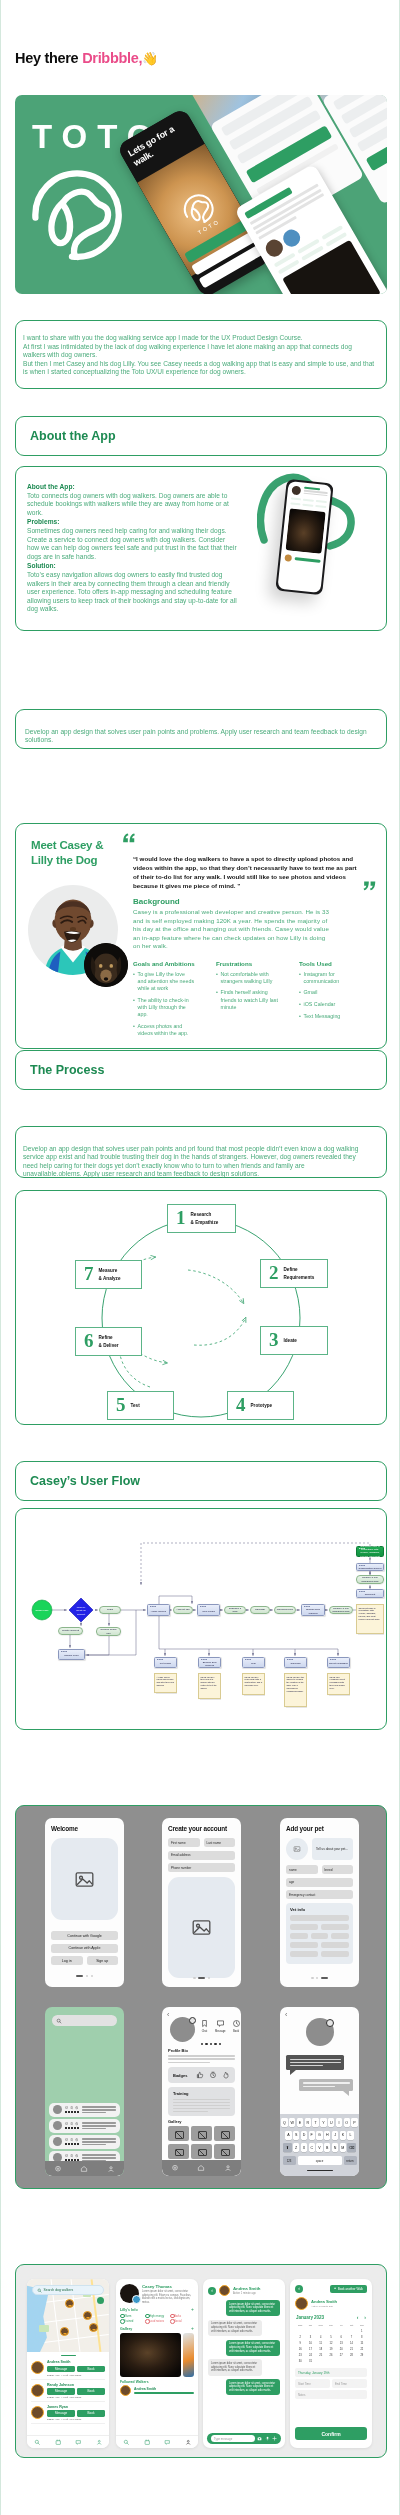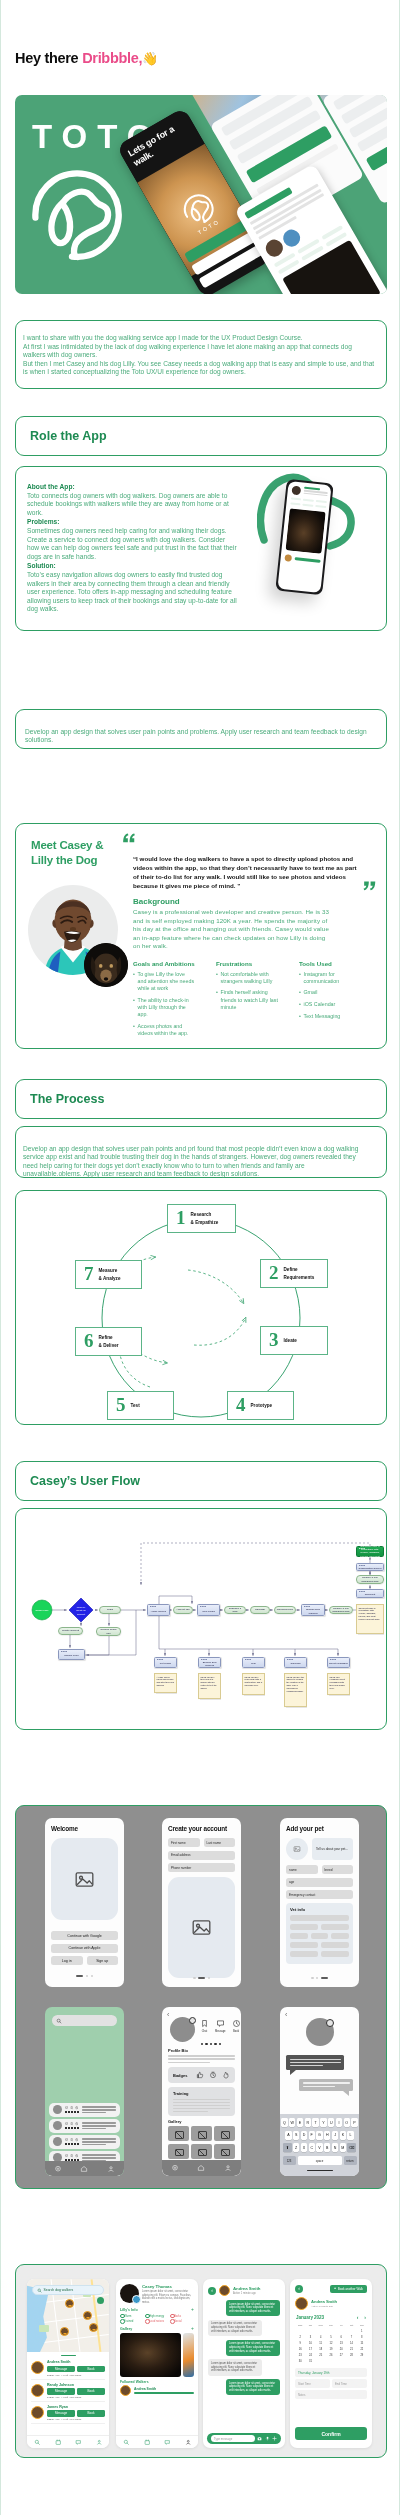--- a/index.html
+++ b/index.html
@@ -418,21 +418,21 @@
   </div>
 </div>
 
 <div class="frame intro-box">
   <p class="para">I want to share with you the dog walking service app I made for the UX Product Design Course.</p>
   <p class="para">At first I was intimidated by the lack of dog walking experience I have let alone making an app that connects dog walkers with dog owners.</p>
   <p class="para">But then I met Casey and his dog Lilly. You see Casey needs a dog walking app that is easy and simple to use, and that is when I started conceptualizing the Toto UX/UI experience for dog owners.</p>
 </div>
 
 <div class="frame hdr" style="top:416px;height:40px">
-  <span class="sect-title">Role the App</span>
+  <span class="sect-title">About the App</span>
 </div>
 <div class="frame" style="top:466px;height:165px">
   <div class="about-txt">
     <p class="para"><b class="bh">About the App:</b><br><span>Toto connects dog owners with dog walkers. Dog owners are able to schedule bookings with walkers while they are away from home or at work.</span></p>
     <p class="para"><b class="bh">Problems:</b><br><span>Sometimes dog owners need help caring for and walking their dogs. Create a service to connect dog owners with dog walkers. Consider how we can help dog owners feel safe and put trust in the fact that their dogs are in safe hands.</span></p>
     <p class="para"><b class="bh">Solution:</b><br><span>Toto’s easy navigation allows dog owners to easily find trusted dog walkers in their area by connecting them through a clean and friendly user experience. Toto offers in-app messaging and scheduling feature allowing users to keep track of their bookings and stay up-to-date for all dog walks.</span></p>
   </div>
   <div class="about-art">
     <svg class="about-swoosh" viewBox="0 0 100 98">
       <path d="M7 73 C-1 52 5 22 25 13 C40 6 52 14 59 24 C64 31 70 32 78 35 C88 39 95 45 94 57 C93 70 84 76 73 79" fill="none" stroke="#3aa371" stroke-width="7.5" stroke-linecap="round" stroke-linejoin="round"></path>
@@ -552,21 +552,21 @@
         <div class="pcol-h">Tools Used</div>
         <div class="pcol-i">Instagram for communication</div>
         <div class="pcol-i">Gmail</div>
         <div class="pcol-i">iOS Calendar</div>
         <div class="pcol-i">Text Messaging</div>
       </div>
     </div>
   </div>
 </div>
 
-<div class="frame hdr" style="top:1079px;height:40px">
+<div class="frame hdr" style="top:1050px;height:40px">
   <span class="sect-title">The Process</span>
 </div>
 <div class="frame" style="top:1126px;height:52px;padding:11px 22px 0 7px">
   <p class="para">Develop an app design that solves user pain points and prl found that most people didn’t even know a dog walking service app exist and had trouble trusting their dog in the hands of strangers. However, dog owners revealed they need help caring for their dogs yet don’t exactly know who to turn to when friends and family are unavailable.oblems. Apply user research and team feedback to design solutions.</p>
 </div>
 <div class="frame" style="top:1190px;height:235px">
   <svg class="proc-svg" viewBox="0 0 370 233">
     <defs>
       <marker id="ah" markerWidth="8" markerHeight="8" refX="6.5" refY="3" orient="auto">
         <path d="M0.5 0.5 L6 3 L0.5 5.5" fill="none" stroke="#4aab7b" stroke-width="0.9"></path>

